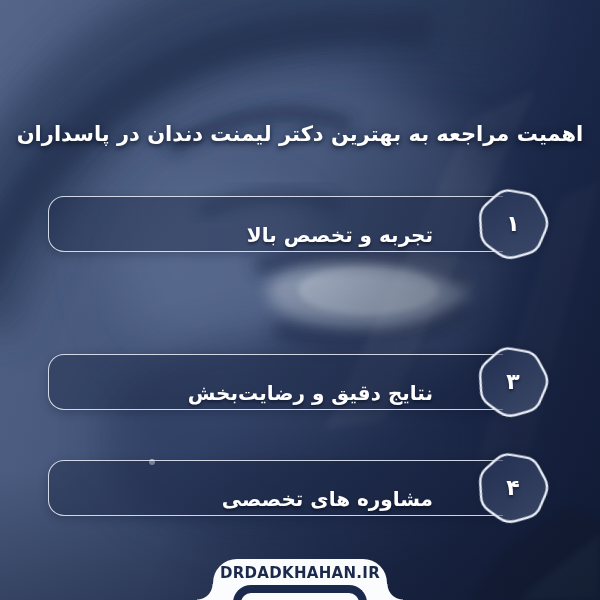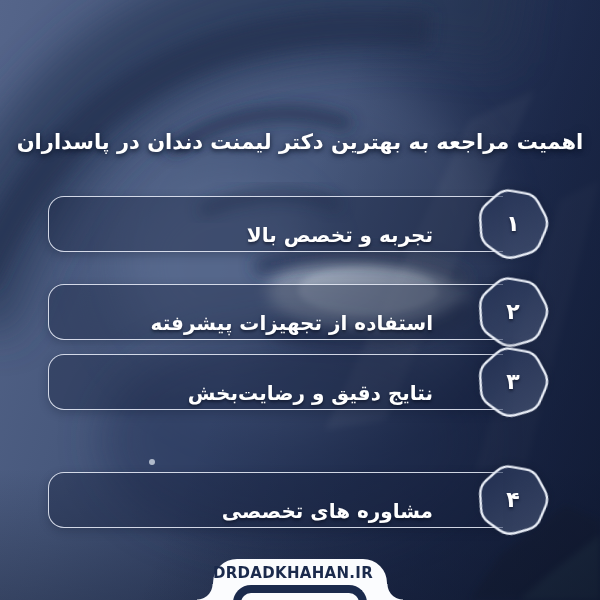--- a/index.html
+++ b/index.html
@@ -13,29 +13,29 @@
     background:
       linear-gradient(112deg,rgba(20,30,56,0) 45%,rgba(16,25,48,0.45) 74%,rgba(12,20,40,0.7) 100%),
       linear-gradient(to bottom,rgba(10,16,34,0) 78%,rgba(10,16,34,0.30) 100%);
     z-index:1;
   }
   .bg-photo{position:absolute;inset:0;z-index:0;}
   .layer{position:absolute;z-index:2;}
 
   
   .title{
-    left:0;right:0;top:124px;height:36px;line-height:36px;
+    left:0;right:0;top:116px;height:36px;line-height:36px;
     text-align:center;direction:rtl;
     color:#ffffff;font-size:21px;font-weight:bold;
     text-shadow:0 2px 4px rgba(8,15,32,0.65),0 0 10px rgba(20,30,55,0.4);
   }
 
   
   .row{left:48px;right:47px;height:80px;}
-  .row-1{top:184px;} .row-2{top:272px;} .row-3{top:342px;} .row-4{top:460px;}
+  .row-1{top:184px;} .row-2{top:272px;} .row-3{top:342px;} .row-4{top:448px;}
   .pill{
     position:absolute;left:0;top:12px;width:455px;height:56px;box-sizing:border-box;
     background:rgba(23,35,63,0.38);
     border:1.6px solid rgba(240,245,255,0.85);border-right:0;
     border-radius:16px 0 0 16px;
     box-shadow:0 3px 10px rgba(10,18,38,0.25);
     direction:rtl;text-align:start;
     padding:12px 70px 0 20px;
     color:#ffffff;font-size:20px;font-weight:bold;line-height:53px;
     text-shadow:0 2px 3px rgba(8,14,30,0.6);
@@ -45,21 +45,21 @@
   .badge-svg{position:absolute;inset:0;width:80px;height:80px;transform:rotate(190deg);
     filter:drop-shadow(0 2px 4px rgba(10,18,38,0.35));}
   .badge-num{
     position:absolute;inset:0;display:flex;align-items:center;justify-content:center;
     color:#ffffff;font-size:22px;font-weight:bold;padding-bottom:2px;
     text-shadow:0 2px 3px rgba(8,14,30,0.6);
   }
 
   
   .banner{left:213px;top:559px;width:174px;height:41px;background:#fbfcfe;
-    border-radius:24px 24px 0 0;text-align:left;z-index:3;}
+    border-radius:24px 24px 0 0;text-align:center;z-index:3;}
   .banner-url{margin-top:5px;color:#1b2a4c;font-size:15px;font-weight:bold;letter-spacing:0.3px;}
   .banner-arch{
     position:absolute;left:50%;transform:translateX(-50%);top:26px;
     width:134px;height:22px;box-sizing:border-box;
     border:8px solid #1b2a4c;border-bottom:0;border-radius:18px 18px 0 0;
   }
   .flare{position:absolute;bottom:0;width:16px;height:16px;z-index:3;}
   .flare-left{left:197px;background:radial-gradient(circle 16px at 0 0,rgba(0,0,0,0) 15px,#fbfcfe 16px);}
   .flare-right{left:387px;background:radial-gradient(circle 16px at 100% 0,rgba(0,0,0,0) 15px,#fbfcfe 16px);}
 </style>
@@ -115,29 +115,20 @@
   <div class="layer row row-1">
     <div class="pill" dir="rtl">تجربه و تخصص بالا</div>
     <div class="badge">
       <svg class="badge-svg" viewBox="0 0 80 80" aria-hidden="true">
         <path d="M48.1,7.9 L60,13.7 Q68.1,17.6 70.1,26.4 L73.1,39.2 Q75.1,48 69.5,55 L61.2,65.4 Q55.6,72.4 46.6,72.4 L33.4,72.4 Q24.4,72.4 18.8,65.4 L10.5,55 Q4.9,48 6.9,39.2 L9.9,26.4 Q11.9,17.6 20,13.7 L31.9,7.9 Q40,4 48.1,7.9 Z" fill="url(#badgeGrad)" stroke="#e9eef7" stroke-width="2.4"></path>
       </svg>
       <span class="badge-num">۱</span>
     </div>
   </div>
 
-  <div class="layer row row-2">
-    <div class="pill" dir="rtl">استفاده از تجهیزات پیشرفته</div>
-    <div class="badge">
-      <svg class="badge-svg" viewBox="0 0 80 80" aria-hidden="true">
-        <path d="M48.1,7.9 L60,13.7 Q68.1,17.6 70.1,26.4 L73.1,39.2 Q75.1,48 69.5,55 L61.2,65.4 Q55.6,72.4 46.6,72.4 L33.4,72.4 Q24.4,72.4 18.8,65.4 L10.5,55 Q4.9,48 6.9,39.2 L9.9,26.4 Q11.9,17.6 20,13.7 L31.9,7.9 Q40,4 48.1,7.9 Z" fill="url(#badgeGrad)" stroke="#e9eef7" stroke-width="2.4"></path>
-      </svg>
-      <span class="badge-num">۲</span>
-    </div>
-  </div>
 
   <div class="layer row row-3">
     <div class="pill" dir="rtl">نتایج دقیق و رضایت‌بخش</div>
     <div class="badge">
       <svg class="badge-svg" viewBox="0 0 80 80" aria-hidden="true">
         <path d="M48.1,7.9 L60,13.7 Q68.1,17.6 70.1,26.4 L73.1,39.2 Q75.1,48 69.5,55 L61.2,65.4 Q55.6,72.4 46.6,72.4 L33.4,72.4 Q24.4,72.4 18.8,65.4 L10.5,55 Q4.9,48 6.9,39.2 L9.9,26.4 Q11.9,17.6 20,13.7 L31.9,7.9 Q40,4 48.1,7.9 Z" fill="url(#badgeGrad)" stroke="#e9eef7" stroke-width="2.4"></path>
       </svg>
       <span class="badge-num">۳</span>
     </div>
   </div>

